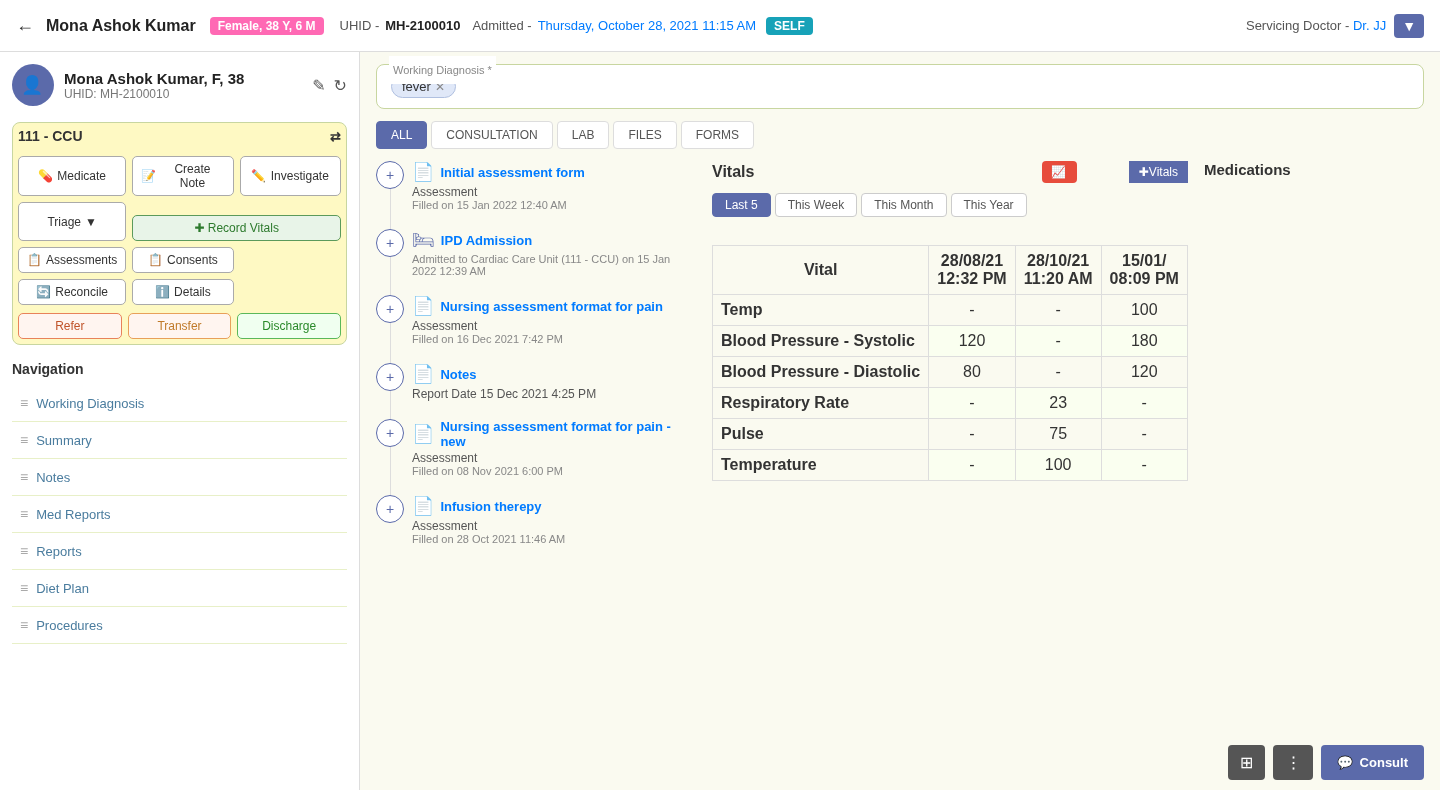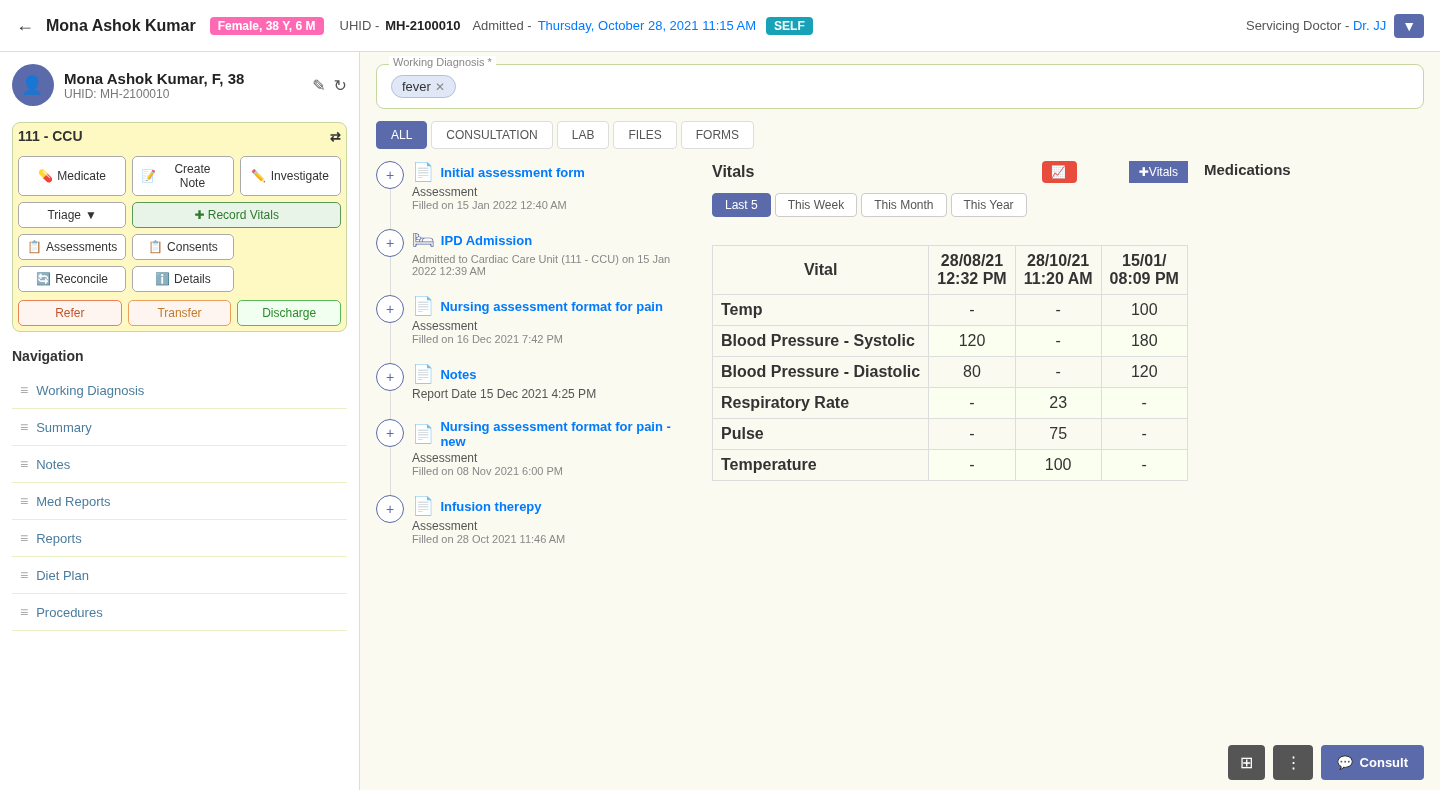--- a/index.html
+++ b/index.html
@@ -60,21 +60,21 @@
       margin-bottom: 12px; font-weight: bold; color: #333;
     }
     .ccu-title { font-size: 14px; font-weight: bold; }
     .ccu-actions { display: grid; grid-template-columns: 1fr 1fr 1fr; gap: 6px; }
     .ccu-btn {
       border: 1px solid #aaa; border-radius: 5px; padding: 5px 8px;
       background: #fff; cursor: pointer; font-size: 12px; color: #333;
       display: flex; align-items: center; justify-content: center; gap: 4px;
     }
     .ccu-btn.triage-btn { background: #fff; }
-    .ccu-btn.record-vitals { background: #e8f4e8; border-color: #5b9a5b; color: #2d7a2d; }
+    .ccu-btn.record-vitals { background: #e8f4e8; border-color: #5b9a5b; color: #2d7a2d; margin-top: 13px; }
     .refer-btn { background: #fff5f0; border-color: #e8825a; color: #c0542a; }
     .transfer-btn { background: #fff5f0; border-color: #e8a05a; color: #c07a2a; }
     .discharge-btn { background: #f0fff0; border-color: #5ab85a; color: #2a8a2a; }
     .action-row3 { display: grid; grid-template-columns: 1fr 1fr 1fr; gap: 6px; margin-top: 6px; }
 
     
     .nav-section { margin-top: 8px; }
     .nav-title { font-size: 14px; font-weight: bold; color: #333; margin-bottom: 8px; }
     .nav-item {
       display: flex; align-items: center; padding: 10px 8px; cursor: pointer;
@@ -85,21 +85,21 @@
     
     .right-content { flex: 1; overflow-y: auto; padding: 12px 16px; background: #fafaf0; }
 
     
     .working-diagnosis-section {
       border: 1.5px solid #c8d6a0; border-radius: 8px; padding: 10px 14px;
       margin-bottom: 12px; background: #fff; position: relative;
     }
     .wd-label {
       position: absolute; top: -9px; left: 12px; background: #fff;
-      padding: 0 4px; font-size: 11px; color: #888;
+      padding: 8px 4px; font-size: 11px; color: #888;
     }
     .wd-content { display: flex; align-items: center; gap: 8px; flex-wrap: wrap; }
     .tag-pill {
       background: #e0e8f8; border: 1px solid #b0c0e0; border-radius: 16px;
       padding: 3px 10px; display: flex; align-items: center; gap: 4px; font-size: 13px;
     }
     .tag-remove { cursor: pointer; color: #888; font-size: 12px; }
 
     
     .tabs-row { display: flex; gap: 4px; margin-bottom: 12px; align-items: center; }

